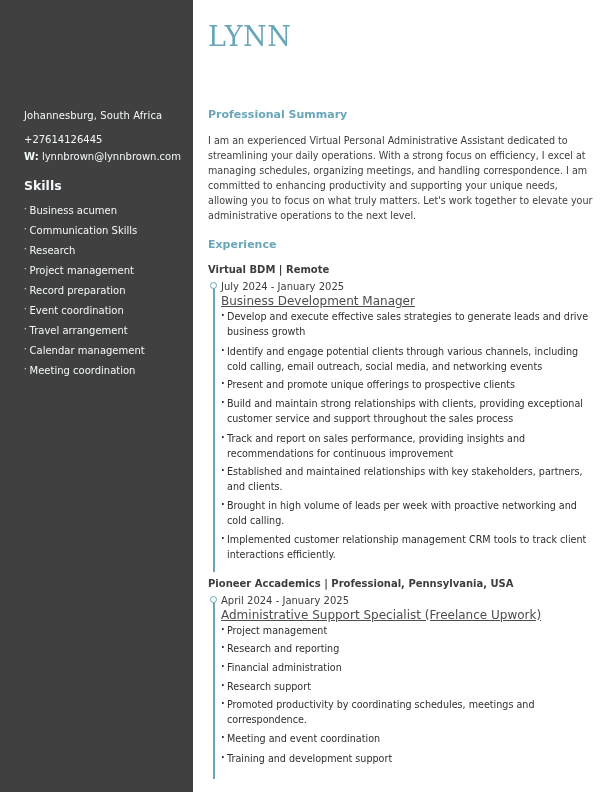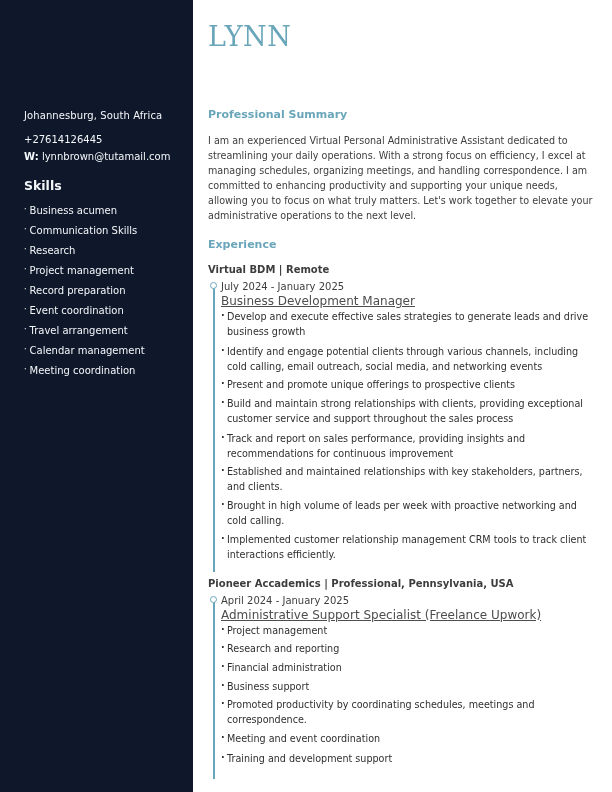--- a/index.html
+++ b/index.html
@@ -1,21 +1,21 @@
 <!DOCTYPE html>
 <html><head>
   <meta charset="utf-8">
   <style>
     * { box-sizing: border-box; margin: 0; padding: 0; }
     html, body { width: 612px; height: 792px; background: #ffffff; overflow: hidden; }
     body { font-family: "DejaVu Sans", "Liberation Sans", sans-serif; position: relative; }
 
     .sidebar {
       position: absolute; left: 0; top: 0; width: 193px; height: 792px;
-      background: #0f172a; color: #f4f8fa;
+      background: #404040; color: #f4f8fa;
       padding: 0 0 0 24px;
     }
     .contact-city { position: absolute; top: 110px; left: 24px; font-size: 10px; letter-spacing: 0.1px; }
     .contact-phone { position: absolute; top: 134px; left: 24px; font-size: 10px; }
     .contact-email { position: absolute; top: 151px; left: 24px; font-size: 10px; }
     .contact-email .lbl { font-weight: bold; }
     .skills-title { position: absolute; top: 178px; left: 24px; font-size: 12.5px; font-weight: bold; }
     .skills-list { position: absolute; top: 205px; left: 24px; list-style: none; }
     .skills-list li { font-size: 10px; height: 20px; line-height: 12px; display: flex; align-items: flex-start; }
     .skills-list li .dot { font-size: 8px; margin-right: 3px; line-height: 10px; }
@@ -47,21 +47,21 @@
     .job-bullets li::before { content: "·"; position: absolute; left: 0; top: -1px; font-weight: bold; }
   </style>
 </head>
 <body>
 
 <aside class="sidebar">
   <div class="contact-city">Johannesburg, South Africa</div>
   <div class="contact-phone">+27614126445</div>
   <div class="contact-email">
     <span class="lbl">W:</span>
-    <span>lynnbrown@tutamail.com</span>
+    <span>lynnbrown@lynnbrown.com</span>
   </div>
   <div class="skills-title">Skills</div>
   <ul class="skills-list">
     <li>
         <span class="dot">·</span>
         <span>Business acumen</span>
       </li>
     <li>
         <span class="dot">·</span>
         <span>Communication Skills</span>
@@ -131,20 +131,20 @@
     <div class="job-head">Pioneer Accademics | Professional, Pennsylvania, USA</div>
     <div class="job-body">
       <span class="timeline-line" style="height:178px;"></span>
       <span class="timeline-dot"></span>
       <div class="job-dates">April 2024 - January 2025</div>
       <div class="job-role">Administrative Support Specialist (Freelance Upwork)</div>
       <ul class="job-bullets">
         <li style="margin-bottom:3px;">Project management</li>
         <li style="margin-bottom:4px;">Research and reporting</li>
         <li style="margin-bottom:4px;">Financial administration</li>
-        <li style="margin-bottom:3px;">Business support</li>
+        <li style="margin-bottom:3px;">Research support</li>
         <li style="margin-bottom:4px;">Promoted productivity by coordinating schedules, meetings and correspondence.</li>
         <li style="margin-bottom:5px;">Meeting and event coordination</li>
         <li>Training and development support</li>
       </ul>
     </div>
   </section>
 </main>
 
 </body></html>

